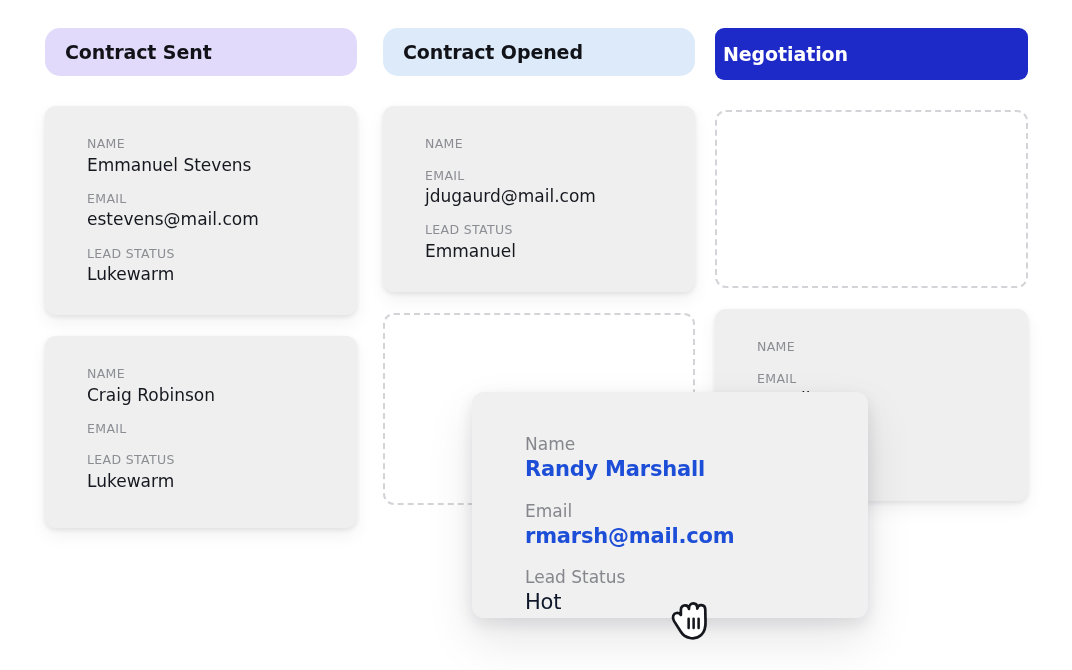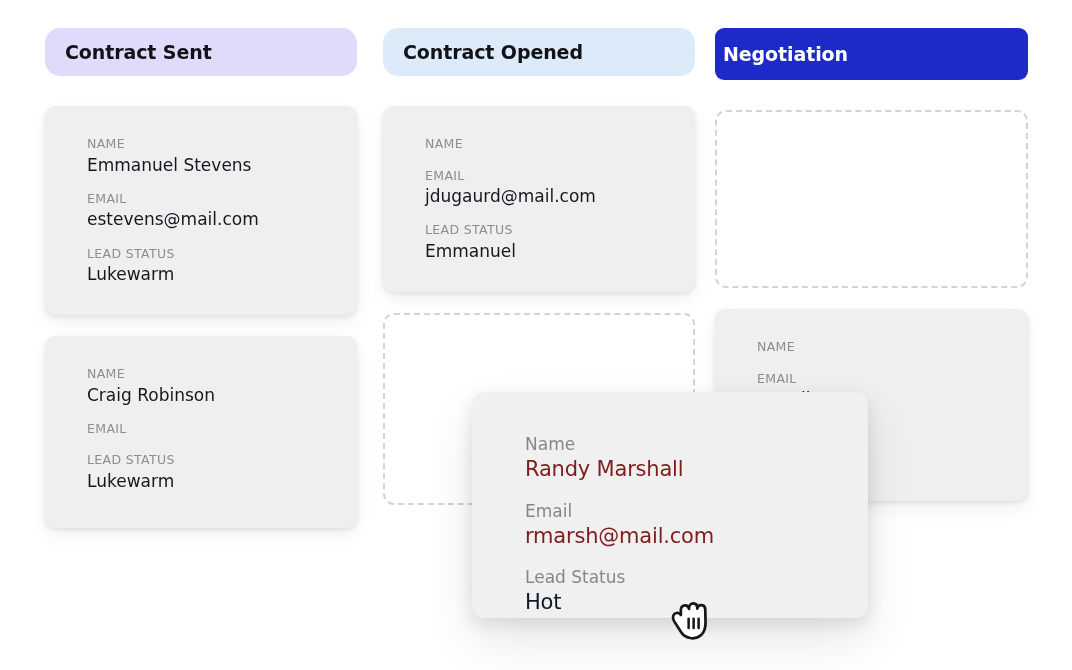--- a/index.html
+++ b/index.html
@@ -121,22 +121,22 @@
     z-index: 40;
   }
   .drag-card .drag-field + .drag-field { margin-top: 17px; }
   .drag-label {
     font-size: 17px;
     color: #85878D;
     line-height: 1.25;
   }
   .drag-value {
     font-size: 21px;
-    font-weight: normal;
-    color: #7f1d1d;
+    font-weight: bold;
+    color: #1d4ed8;
     line-height: 1.3;
     margin-top: 1px;
     letter-spacing: -0.2px;
   }
   .drag-value.status-hot {
     color: #0f172a;
     font-weight: normal;
   }
 
   

